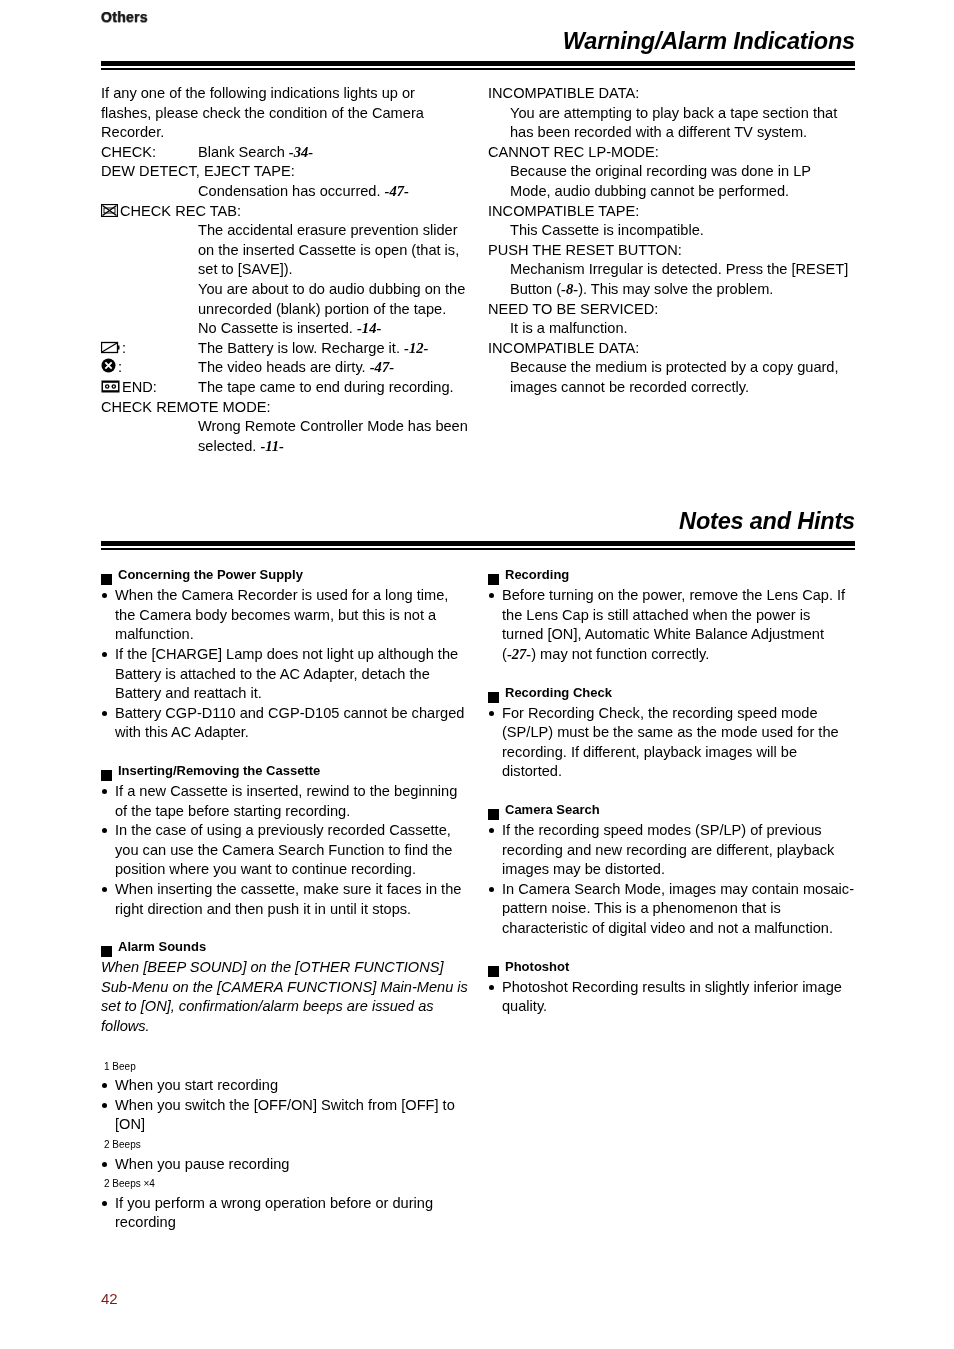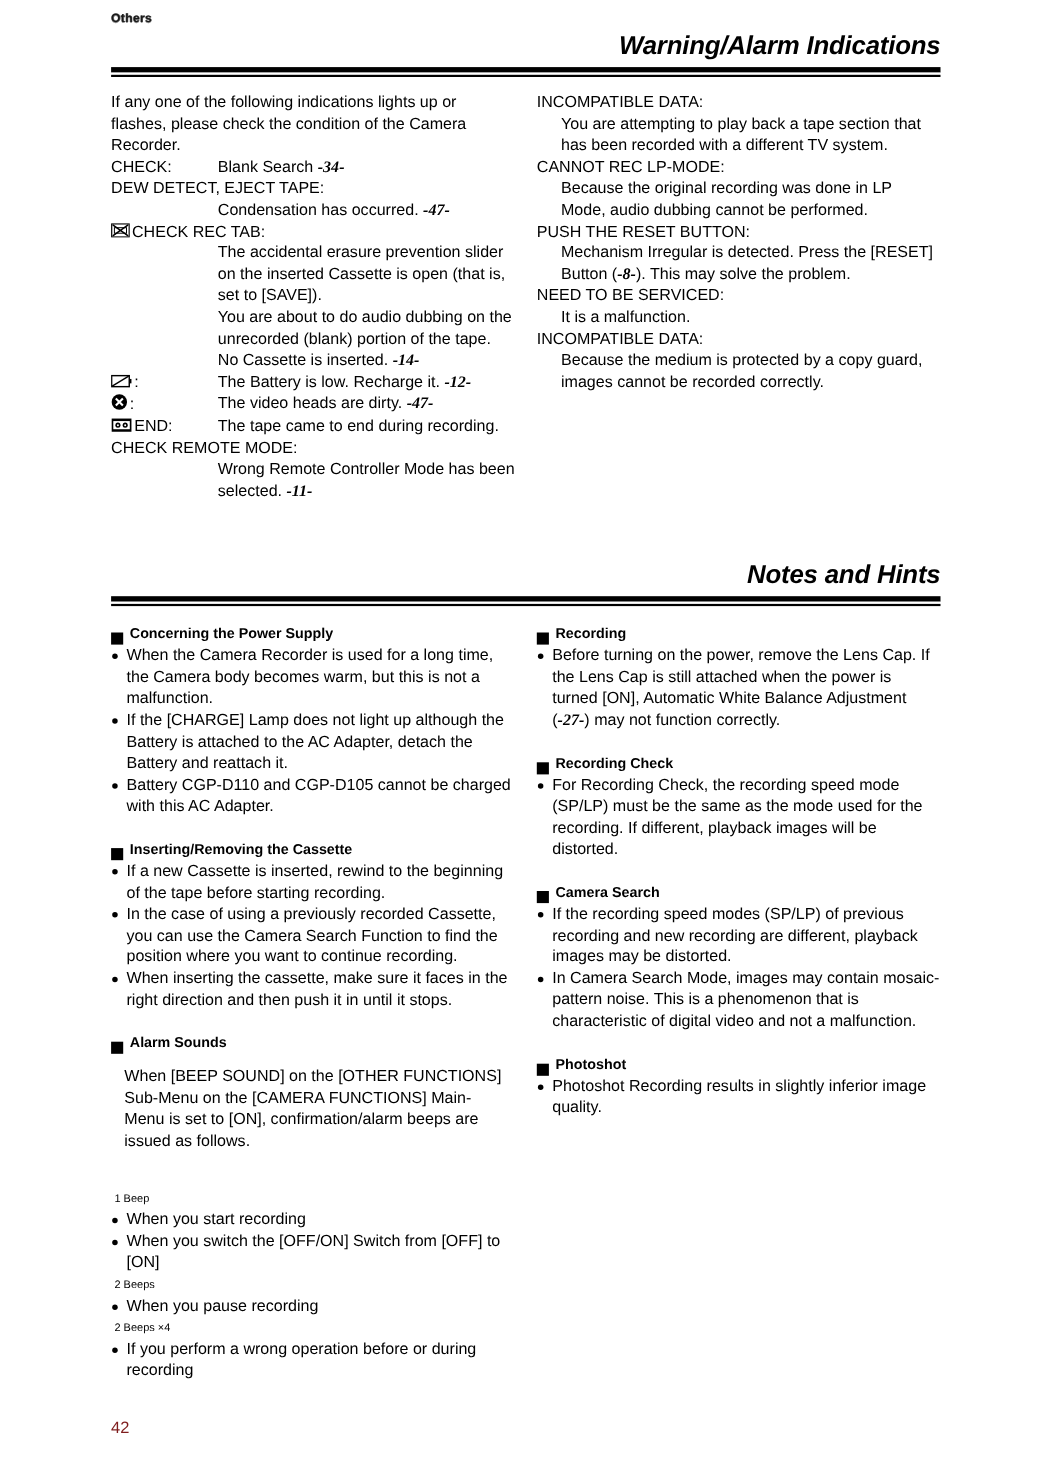--- a/index.html
+++ b/index.html
@@ -23,21 +23,21 @@
   }
   .content {
     position: absolute;
     left: 101px;
     top: 10px;
     width: 754px;
   }
 
   
   .running-head {
-    font-size: 11px;
+    font-size: 14px;
     font-weight: bold;
     letter-spacing: 0.3px;
     color: #1a1a1a;
     text-shadow: 0.5px 0 0 #777, -0.4px 0 0 #888, 0 0.5px 0 #999;
     margin: 0 0 4px 0;
     line-height: 14px;
   }
 
   
   .section-title {
@@ -171,21 +171,22 @@
     width: 5px;
     height: 5px;
     background: #000;
     border-radius: 50%;
   }
   .plain-item {
     position: relative;
     padding-left: 0;
     font-size: 14.6px;
     line-height: 19.6px;
-    margin: 12px;
+    margin: 0;
+    font-style: italic;
   }
   .count-item {
     font-size: 10px;
     line-height: 19.6px;
     margin: 0;
     padding-left: 3px;
   }
   .block-gap { height: 17px; }
   .list-gap { height: 20px; }
 
@@ -294,20 +295,24 @@
       <div class="col right right-col">
         <div class="def-row">
           <div class="def-term">INCOMPATIBLE DATA:</div>
           <div class="def-desc">You are attempting to play back a tape section that has been recorded with a different TV system.</div>
         </div>
         <div class="def-row">
           <div class="def-term">CANNOT REC LP-MODE:</div>
           <div class="def-desc">Because the original recording was done in LP Mode, audio dubbing cannot be performed.</div>
         </div>
         <div class="def-row">
+          <div class="def-term">INCOMPATIBLE TAPE:</div>
+          <div class="def-desc">This Cassette is incompatible.</div>
+        </div>
+        <div class="def-row">
           <div class="def-term">PUSH THE RESET BUTTON:</div>
           <div class="def-desc"><span>Mechanism Irregular is detected. Press the [RESET] Button (</span><span class="pref">-8-</span><span>). This may solve the problem.</span></div>
         </div>
         <div class="def-row">
           <div class="def-term">NEED TO BE SERVICED:</div>
           <div class="def-desc">It is a malfunction.</div>
         </div>
         <div class="def-row">
           <div class="def-term">INCOMPATIBLE DATA:</div>
           <div class="def-desc">Because the medium is protected by a copy guard, images cannot be recorded correctly.</div>

